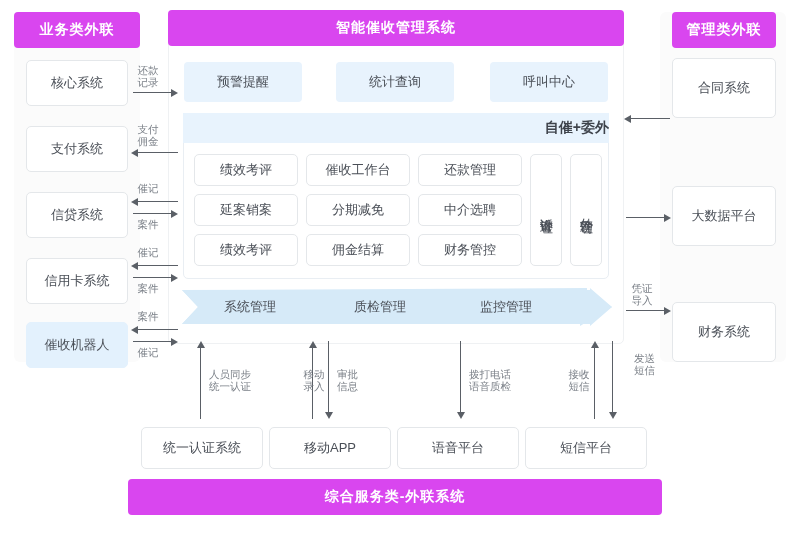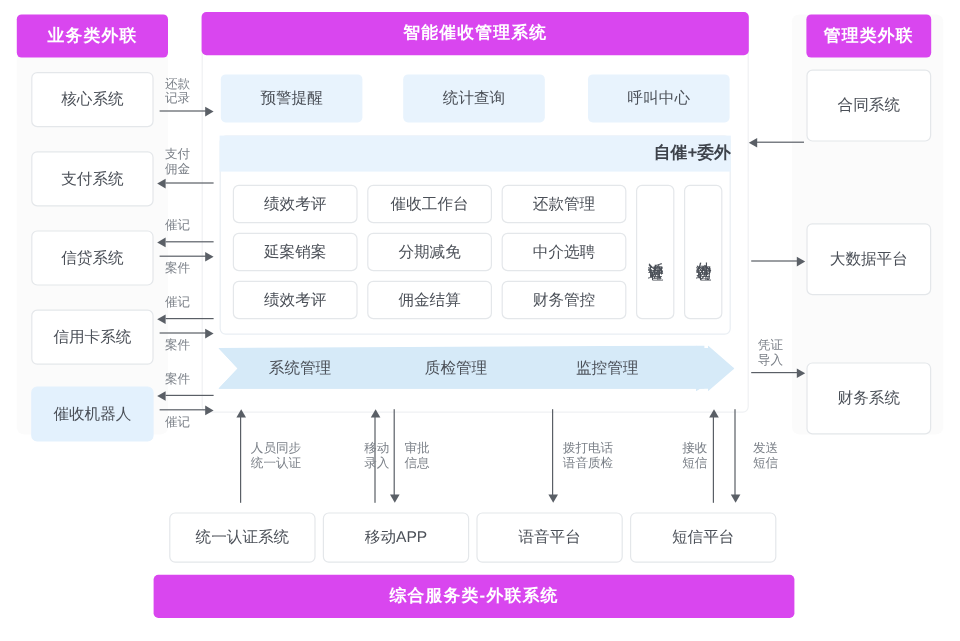--- a/index.html
+++ b/index.html
@@ -242,21 +242,21 @@
   <div class="alabel" style="left:469px;top:368px;width:58px;text-align:left;">拨打电话
 语音质检</div>
 
   <div class="aline" style="left:594px;top:347px;width:1.4px;height:72px;"></div>
   <div class="ahead u" style="left:591px;top:341px;"></div>
   <div class="alabel" style="left:562px;top:368px;width:34px;">接收
 短信</div>
 
   <div class="aline" style="left:612px;top:341px;width:1.4px;height:72px;"></div>
   <div class="ahead d" style="left:609px;top:412px;"></div>
-  <div class="alabel" style="left:621px;top:368px;width:34px;text-align:center;">发送
+  <div class="alabel" style="left:621px;top:352px;width:34px;text-align:right;">发送
 短信</div>
 
   <div class="box" style="left:141px;top:427px;width:122px;height:42px;">
     <span>统一认证系统</span>
   </div>
   <div class="box" style="left:269px;top:427px;width:122px;height:42px;">
     <span>移动APP</span>
   </div>
   <div class="box" style="left:397px;top:427px;width:122px;height:42px;">
     <span>语音平台</span>

